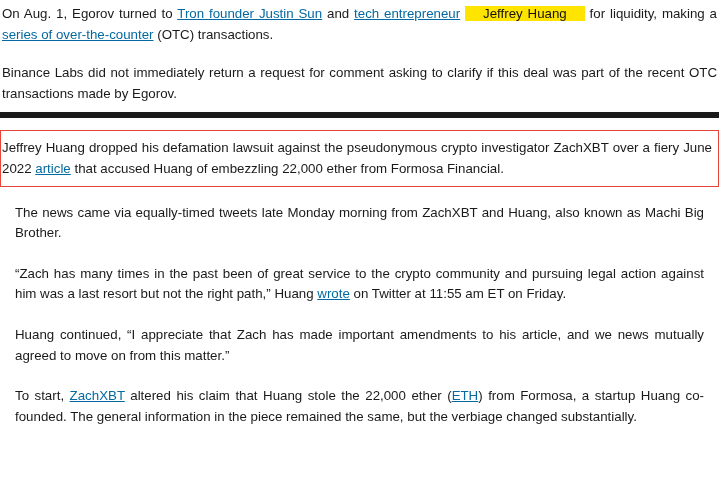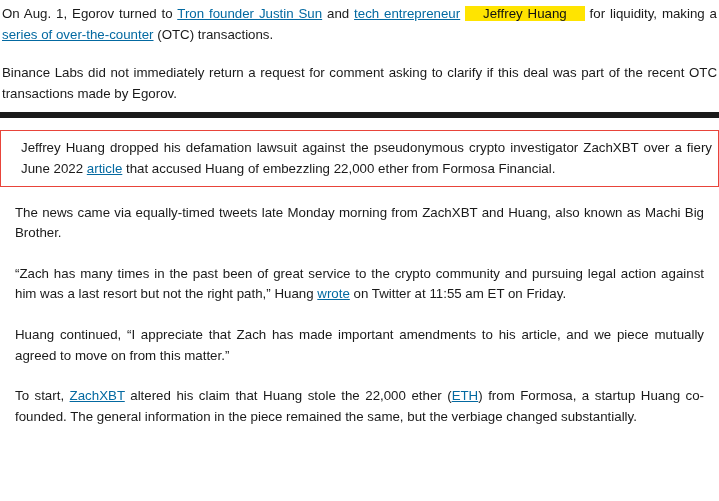--- a/index.html
+++ b/index.html
@@ -43,21 +43,21 @@
   }
   .divider {
     height: 6px;
     background: #1a1a1a;
     margin: 8px 0 0 0;
     width: 100%;
   }
   .highlight-box {
     border: 1.5px solid #e8443a;
     box-sizing: border-box;
-    padding: 7px 6px 6px 20px;
+    padding: 7px 6px 6px 1px;
     margin: 12px 0 16px 0;
   }
   .highlight-box p {
     margin: 0;
     font-size: 13.3px;
     line-height: 1.55;
     text-align: justify;
   }
   .body-rest {
     padding: 0 15px;
@@ -85,20 +85,20 @@
   <div class="highlight-box">
     <p><span>Jeffrey Huang dropped his defamation lawsuit against the pseudonymous crypto investigator ZachXBT over a fiery June 2022 </span><a class="link">article</a><span> that accused Huang of embezzling 22,000 ether from Formosa Financial.</span></p>
   </div>
 
   <div class="body-rest">
 
     <p class="para">The news came via equally-timed tweets late Monday morning from ZachXBT and Huang, also known as Machi Big Brother.</p>
 
     <p class="para"><span>“Zach has many times in the past been of great service to the crypto community and pursuing legal action against him was a last resort but not the right path,” Huang </span><a class="link">wrote</a><span> on Twitter at 11:55 am ET on Friday.</span></p>
 
-    <p class="para">Huang continued, “I appreciate that Zach has made important amendments to his article, and we piece mutually agreed to move on from this matter.”</p>
+    <p class="para">Huang continued, “I appreciate that Zach has made important amendments to his article, and we news mutually agreed to move on from this matter.”</p>
 
     <p class="para tight"><span>To start, </span><a class="link">ZachXBT</a><span> altered his claim that Huang stole the 22,000 ether (</span><a class="link">ETH</a><span>) from Formosa, a startup Huang co-founded. The general information in the piece remained the same, but the verbiage changed substantially.</span></p>
 
 
   </div>
 
 </div>
 
 </body></html>

